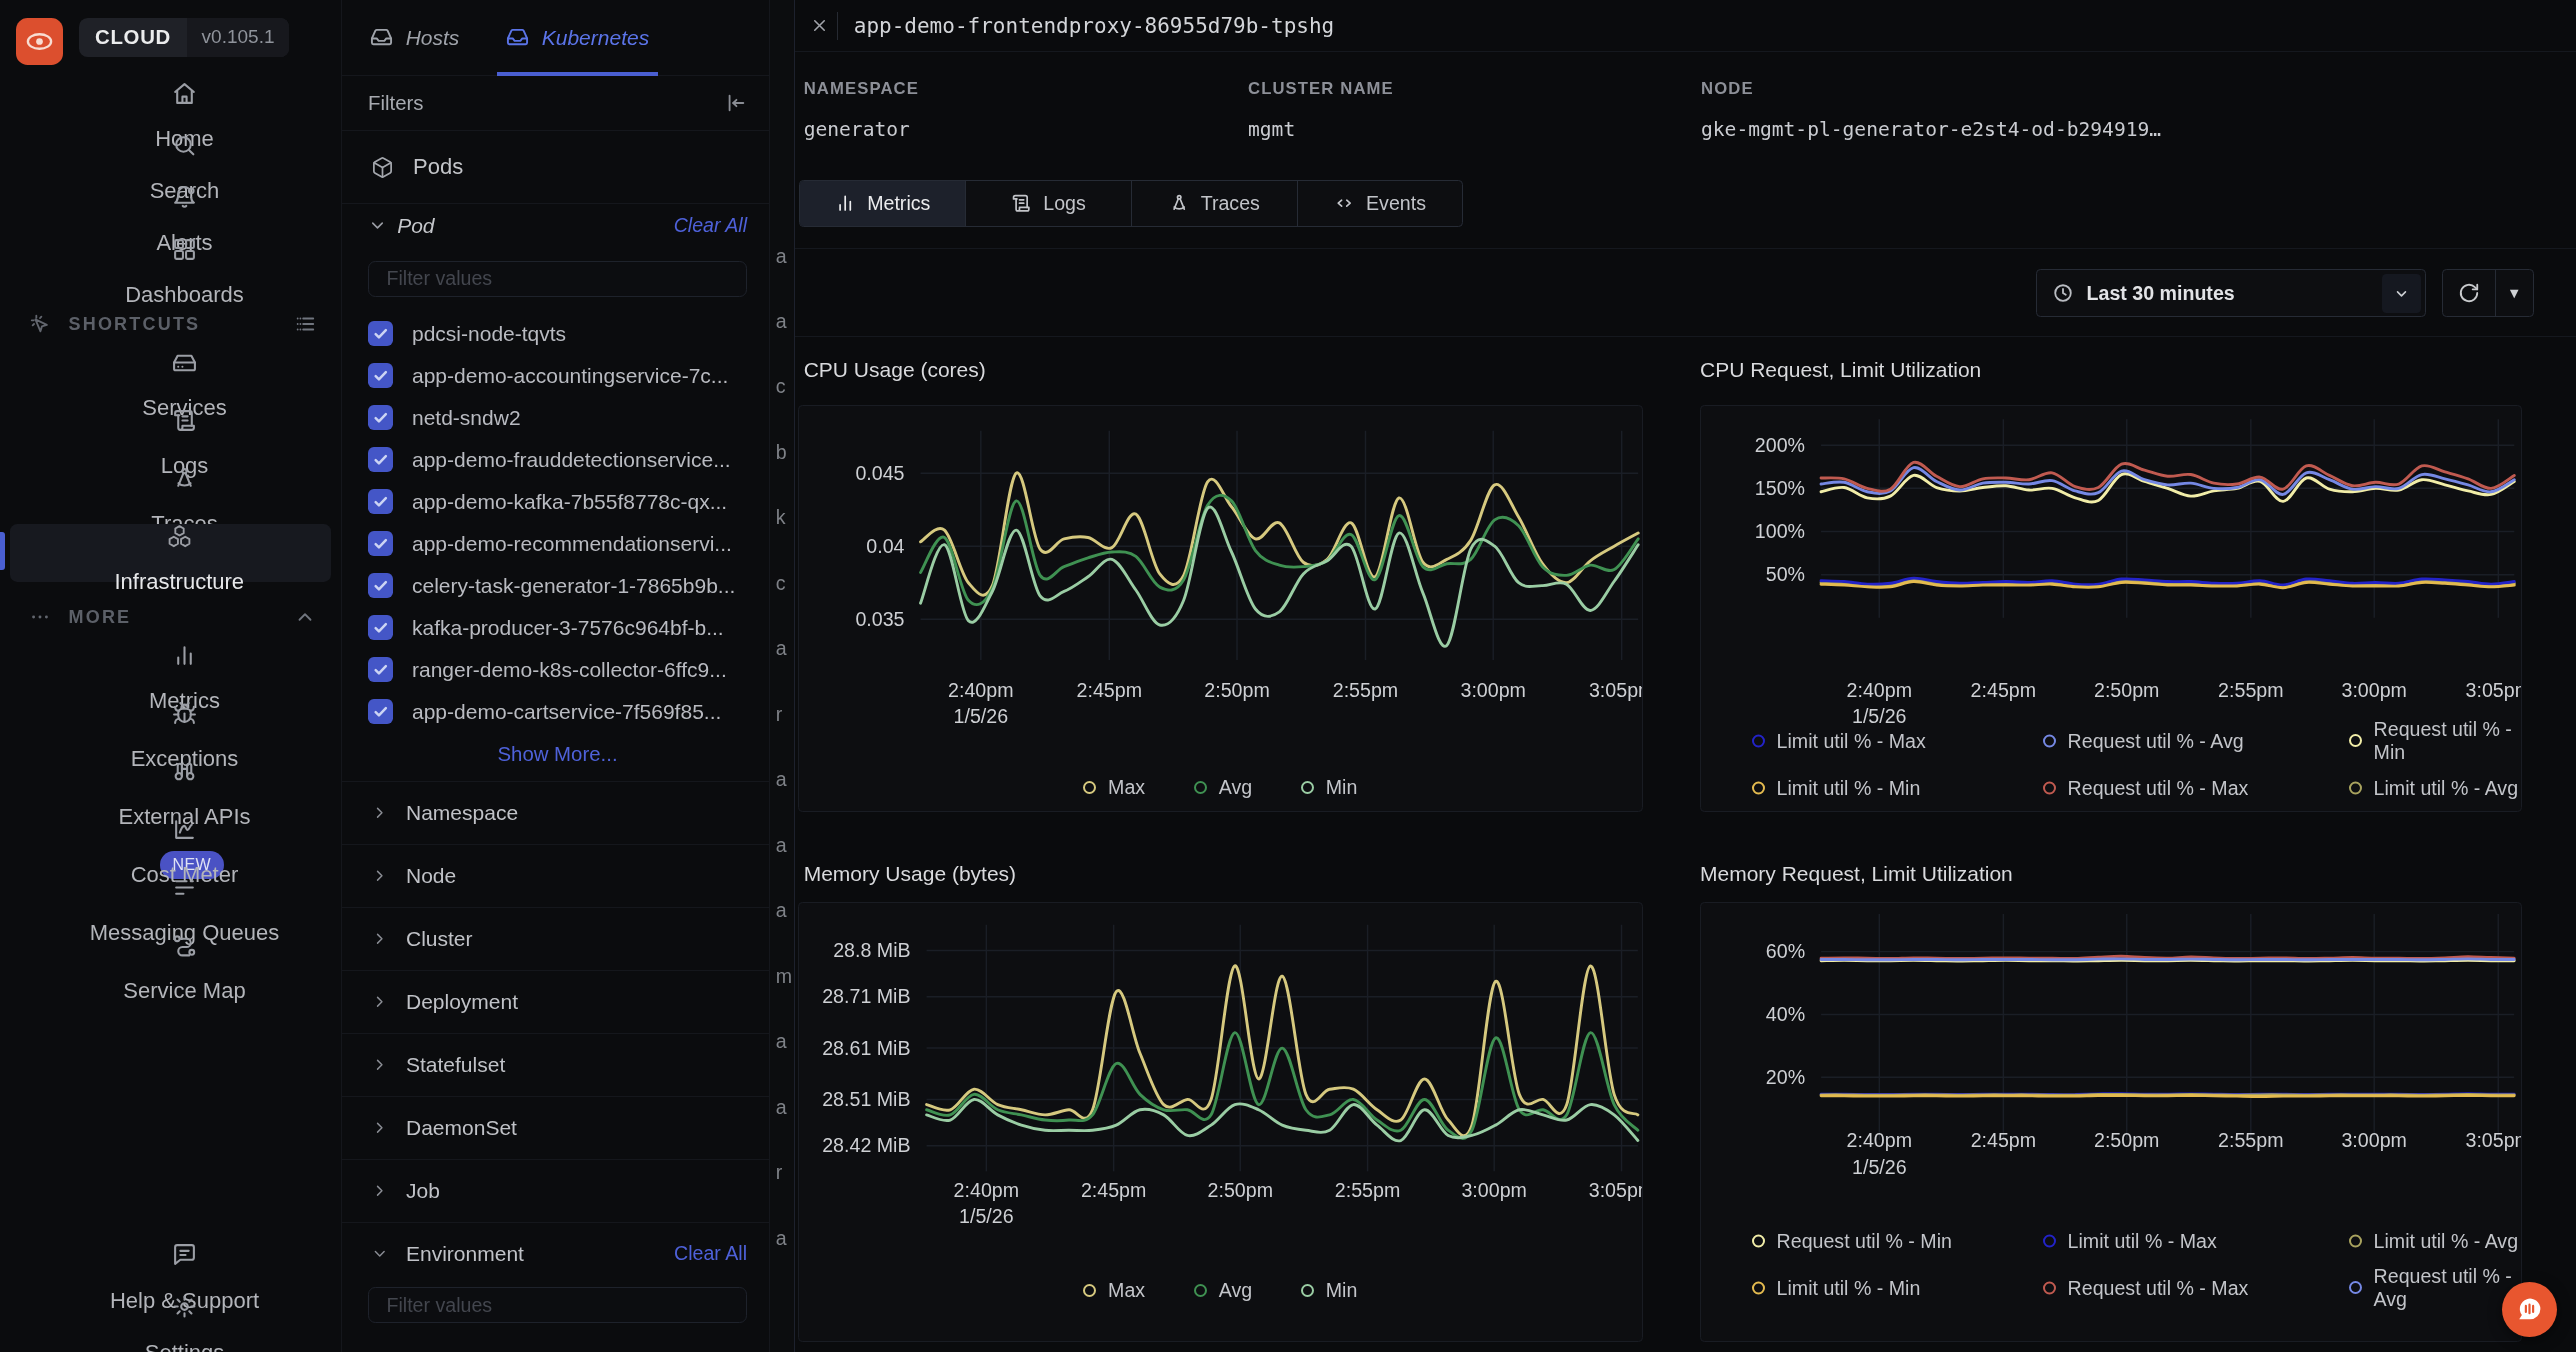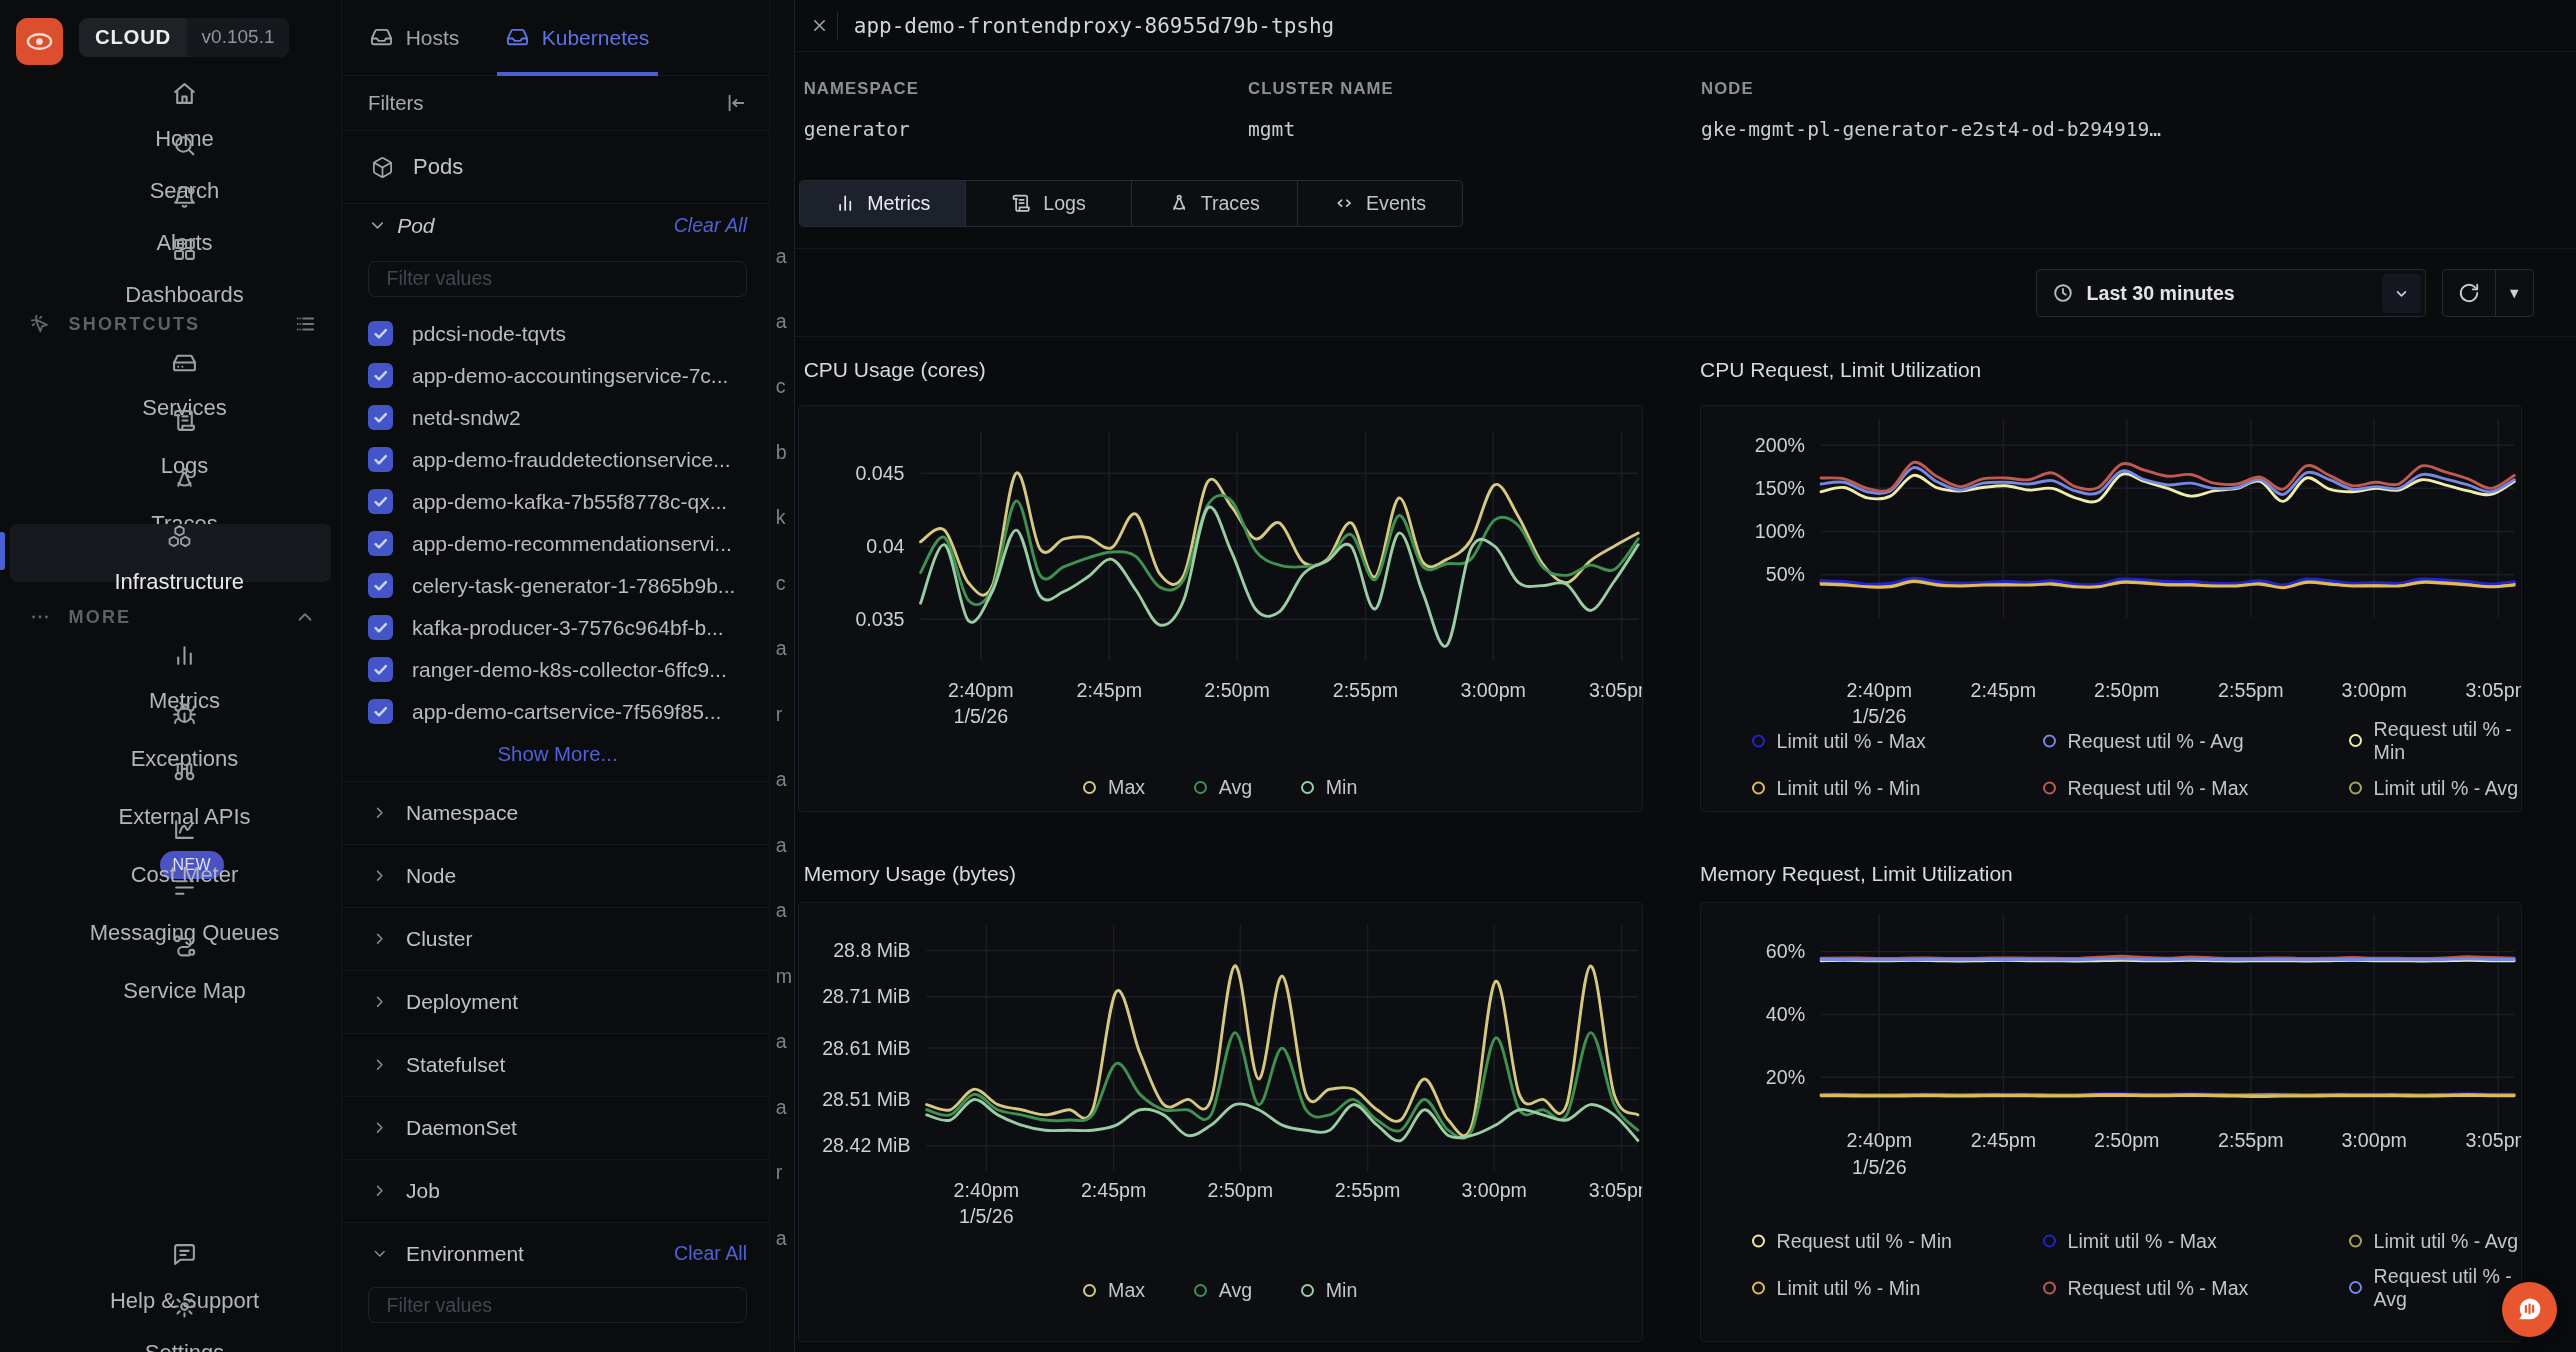--- a/index.html
+++ b/index.html
@@ -40,21 +40,21 @@
     border-radius: 0 2.9px 2.9px 0; background: #4a5fd1; }
   .section-head { height: 51px; margin-top: 10.2px; display: flex; align-items: center; gap: 17.5px;
     padding: 0 25px 0 29px; color: #5c6068; font-size: 18px; font-weight: bold; letter-spacing: 2.2px; }
   .section-head .ic { width: 22px; height: 22px; color: #62666e; }
   .section-head .right-ic { margin-left: auto; color: #70757e; }
   .sidebar-bottom { margin-top: auto; padding-bottom: 5.8px; }
 
   
   .filters-panel { width: 428px; height: 100%; background: #0b0c0e; border-right: 0.7px solid #15171c;
     flex: none; position: relative; overflow: hidden; }
-  .fp-tabs { height: 76px; border-bottom: 0.7px solid #15171c; display: flex; align-items: stretch; padding-left: 19px; gap: 29px; }
+  .fp-tabs { height: 76px; border-bottom: 0.7px solid #15171c; display: flex; align-items: stretch; padding-left: 19px; gap: 29px; font-style: italic; }
   .fp-tab { display: flex; align-items: center; gap: 13px; font-size: 21px; color: #9fa3aa; padding: 0 8.7px; position: relative; cursor: pointer; }
   .fp-tab .ic { width: 23px; height: 23px; }
   .fp-tab.active { color: #5b74e8; }
   .fp-tab.active::after { content: ""; position: absolute; left: 0; right: 0; bottom: -0.7px; height: 3.6px; background: #4a5fd1; }
   .fp-row-filters { height: 55px; border-bottom: 0.7px solid #15171c; display: flex; align-items: center;
     justify-content: space-between; padding: 0 22px 0 26px; font-size: 20.4px; color: #a7aab0; }
   .fp-row-filters .ic { width: 22px; height: 22px; color: #8a8d94; }
   .fp-row-pods { height: 73px; border-bottom: 0.7px solid #15171c; display: flex; align-items: center;
     gap: 19px; padding-left: 29px; font-size: 22px; color: #c3c5c9; }
   .fp-row-pods .ic { width: 23px; height: 23px; color: #a4a7ad; }

